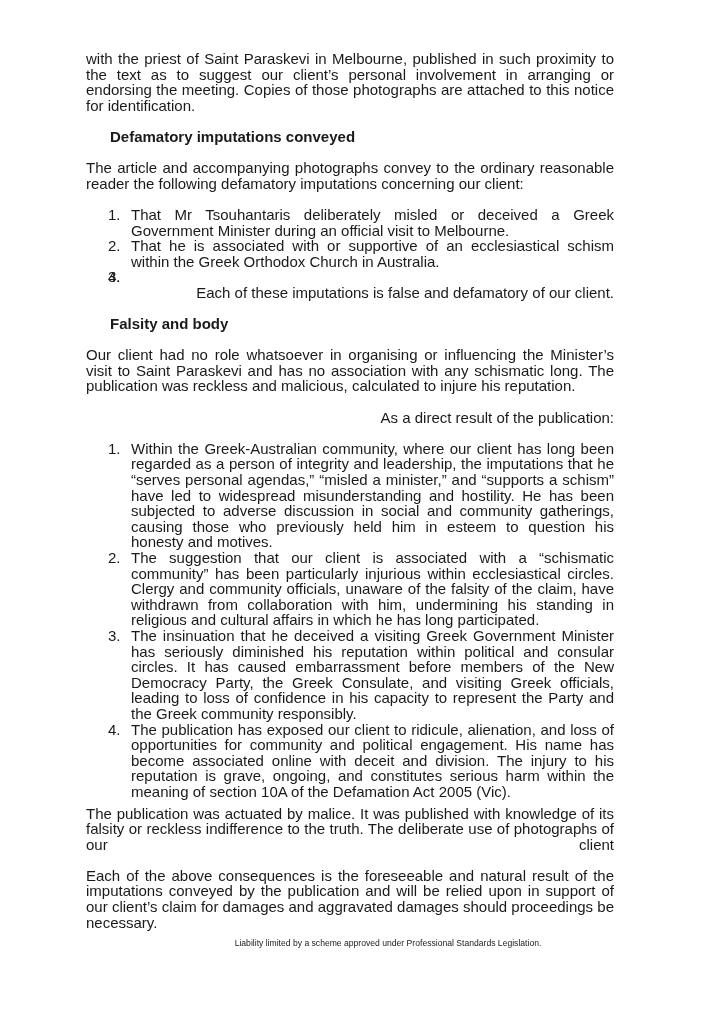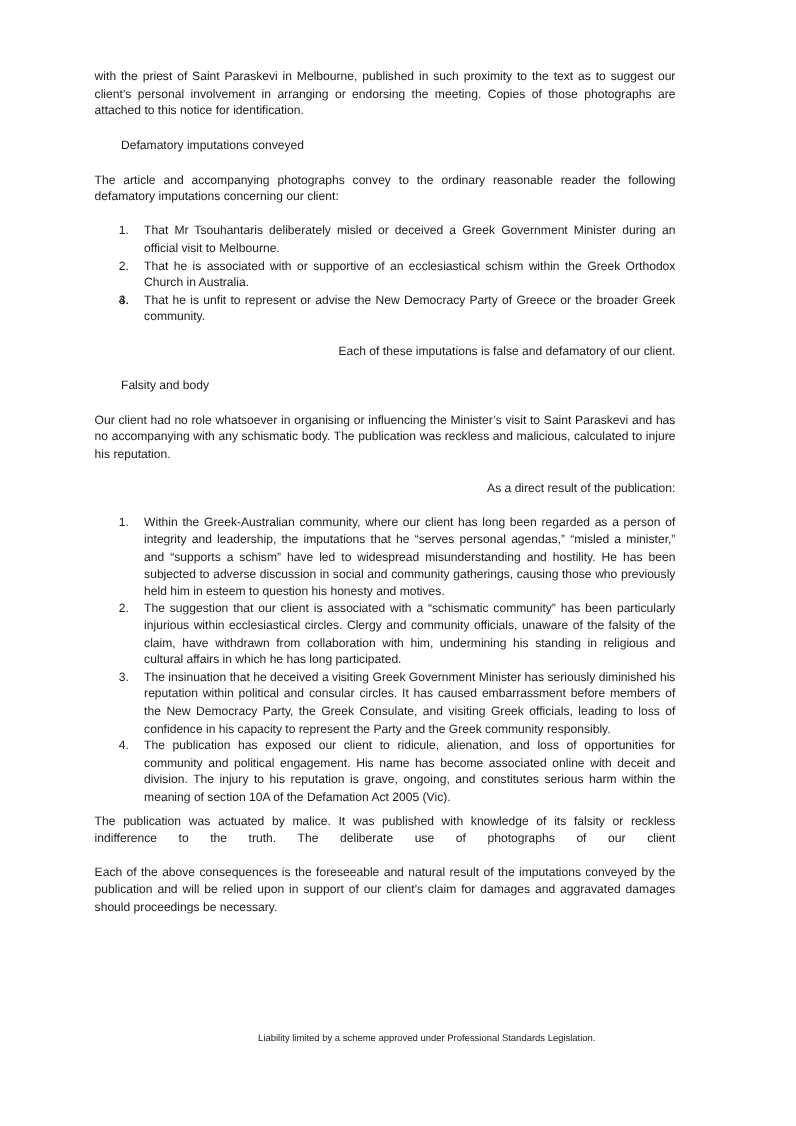--- a/index.html
+++ b/index.html
@@ -13,32 +13,31 @@
       position: relative;
       overflow: hidden;
       font-family: "Liberation Sans", sans-serif;
       color: #1a1a1a;
     }
     .page {
       position: absolute;
       left: 86px;
       top: 51px;
       width: 528px;
-      font-size: 11px;
+      font-size: 15px;
       line-height: 15.6px;
-      margin-top: 12px;
     }
     .para {
       margin: 0 0 15.6px 0;
       text-align: justify;
     }
     .para.left { text-align: right; }
     .heading {
       margin: 0 0 15.6px 0;
-      font-weight: normal;
+      font-weight: bold;
       padding-left: 24px;
     }
     ol.list {
       margin: 0 0 15.6px 0;
       padding: 0;
       list-style: none;
     }
     ol.list.tight { margin-bottom: 6px; }
     ol.list li {
       position: relative;
@@ -78,29 +77,28 @@
       </li>
       <li>
         <span class="num">2.</span>
         <span>That he is associated with or supportive of an ecclesiastical schism within the Greek Orthodox Church in Australia.</span>
       </li>
       <li>
         <span class="num">3.</span>
       </li>
       <li>
         <span class="num">4.</span>
-        <span>That he is unfit to represent or advise the New Democracy Party of Greece or the broader Greek community.</span>
       </li>
     </ol>
     <p class="para left">Each of these imputations is false and defamatory of our client.</p>
   </div>
 
   <div>
     <p class="heading">Falsity and body</p>
-    <p class="para">Our client had no role whatsoever in organising or influencing the Minister’s visit to Saint Paraskevi and has no accompanying with any schismatic body. The publication was reckless and malicious, calculated to injure his reputation.</p>
+    <p class="para">Our client had no role whatsoever in organising or influencing the Minister’s visit to Saint Paraskevi and has no association with any schismatic long. The publication was reckless and malicious, calculated to injure his reputation.</p>
     <p class="para left">As a direct result of the publication:</p>
     <ol class="list tight">
       <li>
         <span class="num">1.</span>
         <span>Within the Greek-Australian community, where our client has long been regarded as a person of integrity and leadership, the imputations that he “serves personal agendas,” “misled a minister,” and “supports a schism” have led to widespread misunderstanding and hostility. He has been subjected to adverse discussion in social and community gatherings, causing those who previously held him in esteem to question his honesty and motives.</span>
       </li>
       <li>
         <span class="num">2.</span>
         <span>The suggestion that our client is associated with a “schismatic community” has been particularly injurious within ecclesiastical circles. Clergy and community officials, unaware of the falsity of the claim, have withdrawn from collaboration with him, undermining his standing in religious and cultural affairs in which he has long participated.</span>
       </li>

